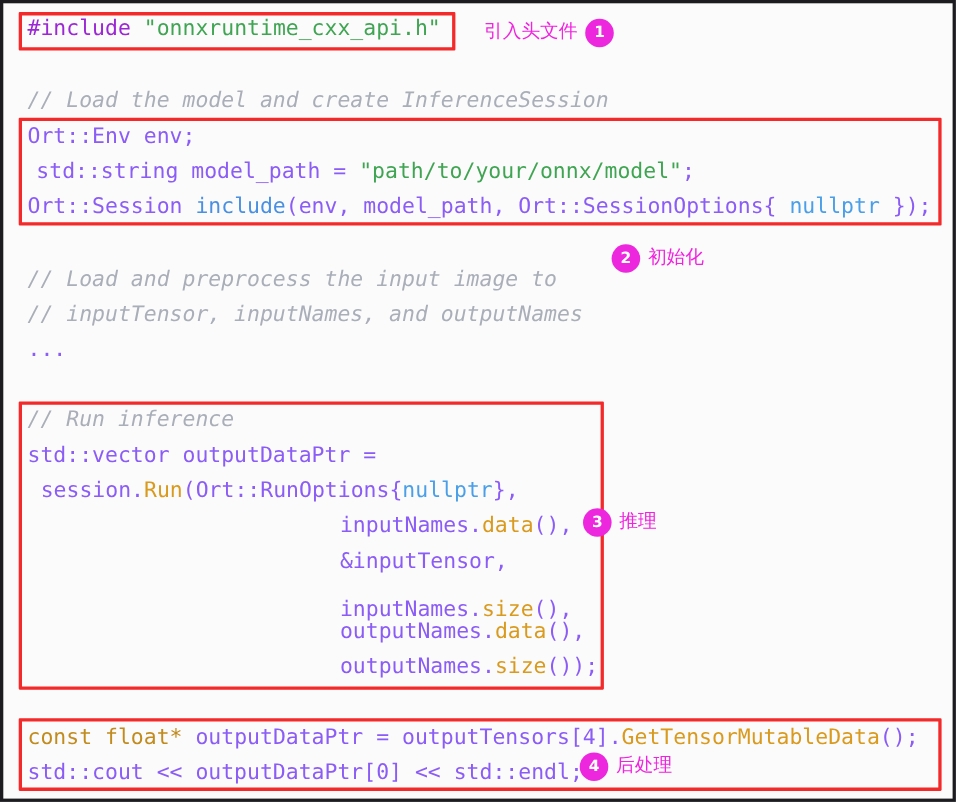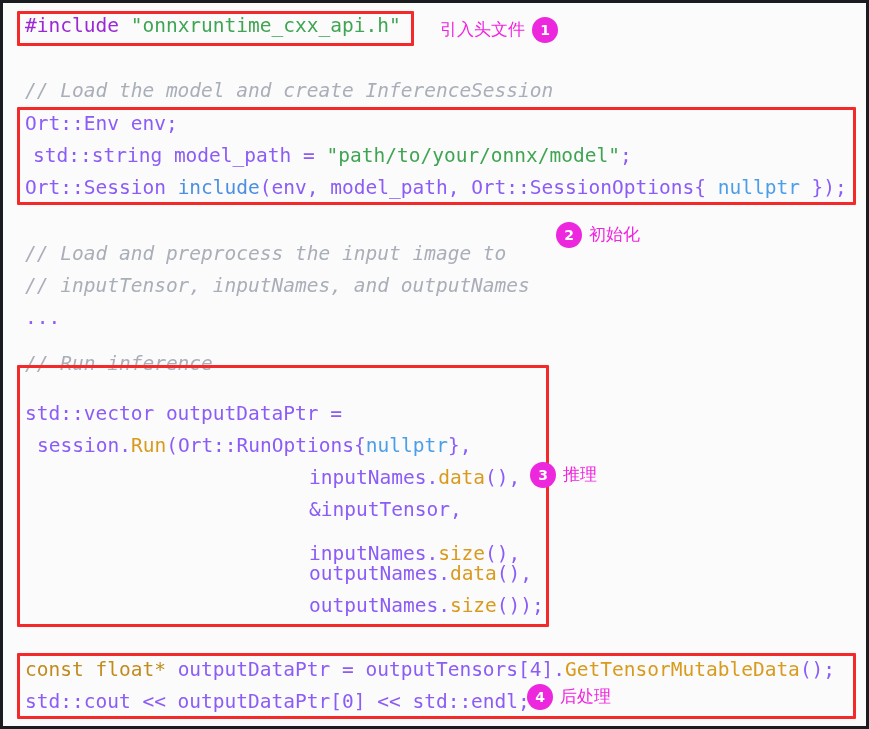--- a/index.html
+++ b/index.html
@@ -89,21 +89,21 @@
 
   <div class="code-layer">
       <div class="line" style="left: 22px; top: 12px;"><span class="kw-pre">#include</span><span class="plain"> </span><span class="str">"onnxruntime_cxx_api.h"</span></div>
       <div class="line" style="left: 22px; top: 77px;"><span class="cmt">// Load the model and create InferenceSession</span></div>
       <div class="line" style="left: 22px; top: 110px;"><span class="plain">Ort::Env env;</span></div>
       <div class="line" style="left: 30px; top: 142px;"><span class="plain">std::string model_path = </span><span class="str">"path/to/your/onnx/model"</span><span class="plain">;</span></div>
       <div class="line" style="left: 22px; top: 174px;"><span class="plain">Ort::Session </span><span class="var">include</span><span class="plain">(env, model_path, Ort::SessionOptions{ </span><span class="lit">nullptr</span><span class="plain"> });</span></div>
       <div class="line" style="left: 22px; top: 240px;"><span class="cmt">// Load and preprocess the input image to</span></div>
       <div class="line" style="left: 22px; top: 272px;"><span class="cmt">// inputTensor, inputNames, and outputNames</span></div>
       <div class="line" style="left: 22px; top: 304px;"><span class="plain">...</span></div>
-      <div class="line" style="left: 22px; top: 350px;"><span class="cmt">// Run inference</span></div>
+      <div class="line" style="left: 22px; top: 367px;"><span class="cmt">// Run inference</span></div>
       <div class="line" style="left: 22px; top: 400px;"><span class="plain">std::vector outputDataPtr =</span></div>
       <div class="line" style="left: 306px; top: 464px;"><span class="plain">inputNames.</span><span class="fn">data</span><span class="plain">(),</span></div>
       <div class="line" style="left: 34px; top: 432px;"><span class="plain">session.</span><span class="fn">Run</span><span class="plain">(Ort::RunOptions{</span><span class="lit">nullptr</span><span class="plain">},</span></div>
       <div class="line" style="left: 306px; top: 496px;"><span class="plain">&amp;inputTensor,</span></div>
       <div class="line" style="left: 306px; top: 528px; margin-top: 12px;"><span class="plain">inputNames.</span><span class="fn">size</span><span class="plain">(),</span></div>
       <div class="line" style="left: 306px; top: 560px;"><span class="plain">outputNames.</span><span class="fn">data</span><span class="plain">(),</span></div>
       <div class="line" style="left: 306px; top: 592px;"><span class="plain">outputNames.</span><span class="fn">size</span><span class="plain">());</span></div>
       <div class="line" style="left: 22px; top: 656px;"><span class="kw">const float*</span><span class="plain"> outputDataPtr = outputTensors[4].</span><span class="fn">GetTensorMutableData</span><span class="plain">();</span></div>
       <div class="line" style="left: 22px; top: 688px;"><span class="plain">std::cout &lt;&lt; outputDataPtr[0] &lt;&lt; std::endl;</span></div>
     </div>

